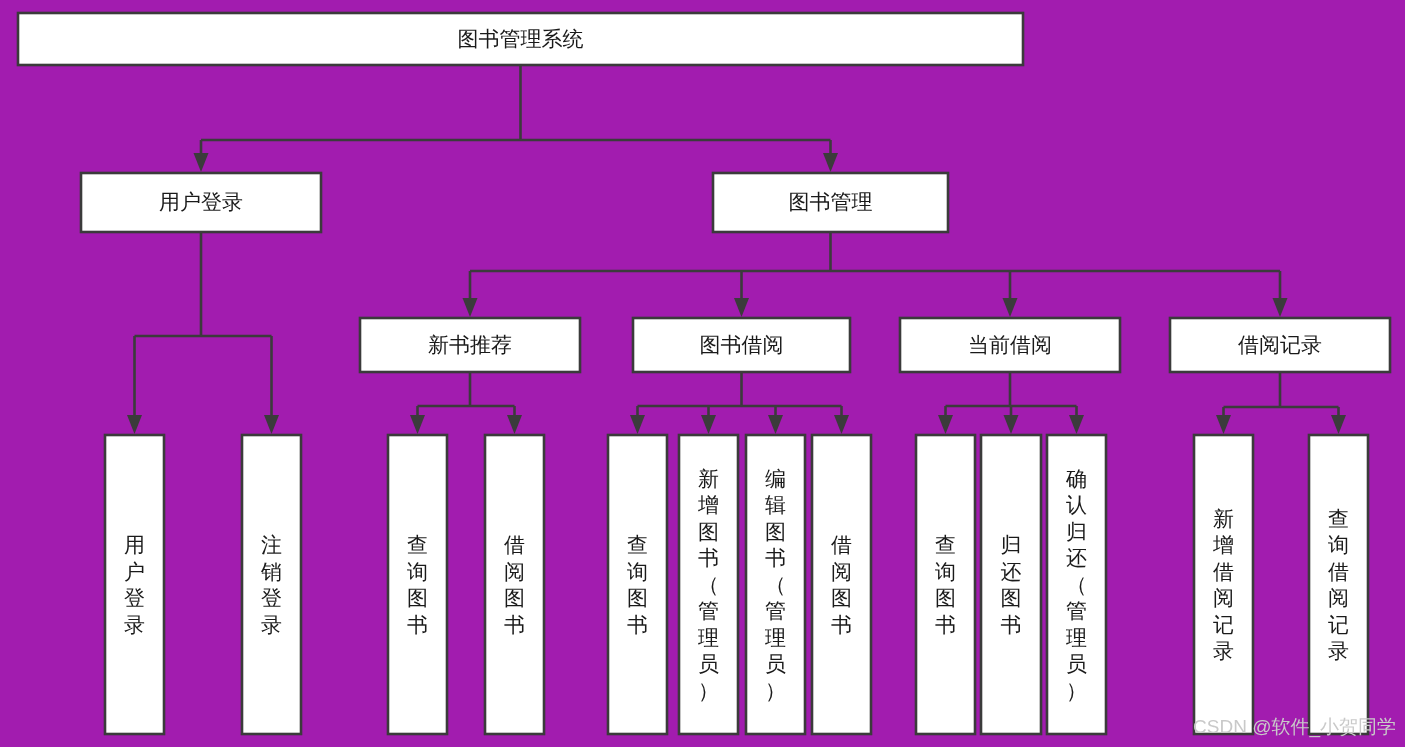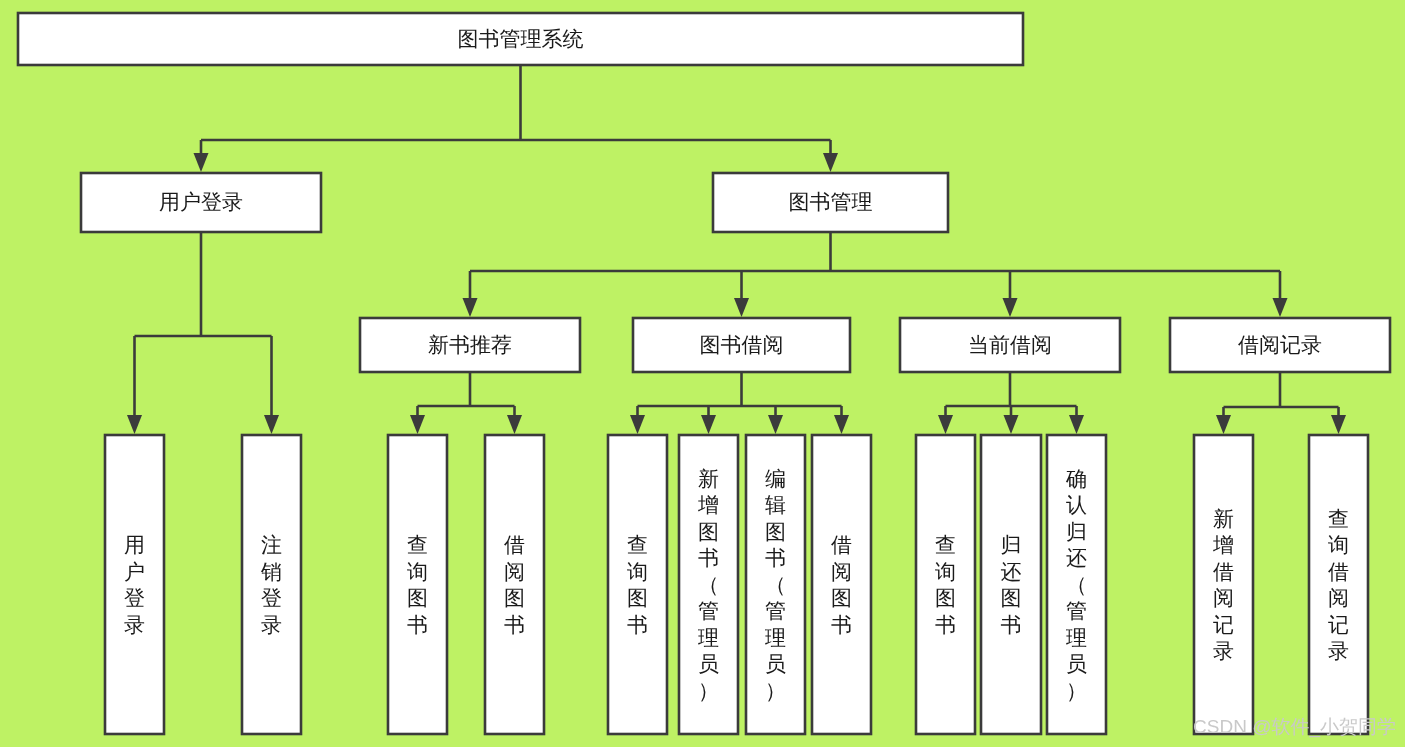--- a/index.html
+++ b/index.html
@@ -8,21 +8,21 @@
     padding: 0;
     background: #ffffff;
   }
   body {
     font-family: "Liberation Sans", "DejaVu Sans", sans-serif;
   }
   #diagram-root {
     position: relative;
     width: 1405px;
     height: 747px;
-    background: #bef264;
+    background: #a21caf;
     overflow: hidden;
   }
   svg.diagram-canvas {
     position: absolute;
     left: 0;
     top: 0;
     width: 1405px;
     height: 747px;
     display: block;
   }

